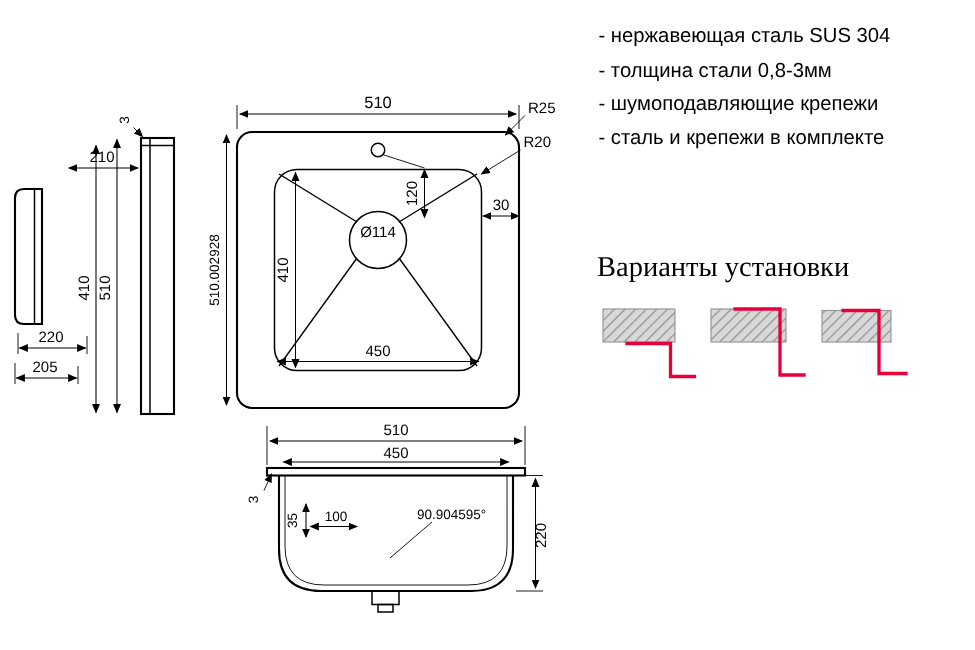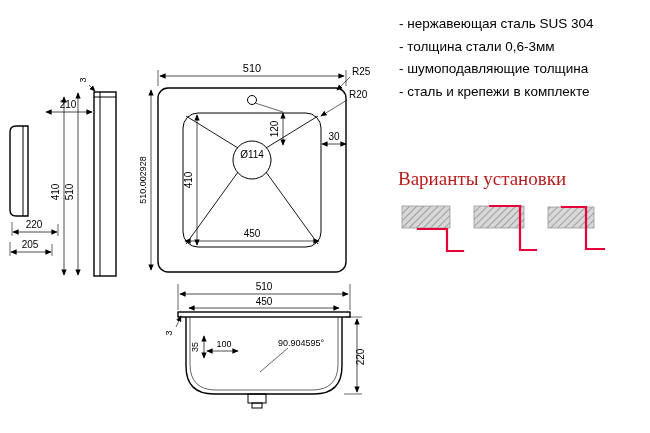--- a/index.html
+++ b/index.html
@@ -2,21 +2,21 @@
 <html><head>
 <meta charset="utf-8">
 <style>
   * { margin:0; padding:0; box-sizing:border-box; }
   html, body { width:650px; height:433px; background:#fff; font-family:"Liberation Sans", sans-serif; }
   .stage { position:relative; width:650px; height:433px; background:#fff; overflow:hidden; }
   svg.drawing { position:absolute; left:0; top:0; }
 
   .features { position:absolute; left:399px; top:13px; font-size:13.5px; color:#000; }
   .feature-line { line-height:22.5px; white-space:nowrap; }
-  .install-title { position:absolute; left:398px; top:168px; font-family:"Liberation Serif", serif; font-size:19px; color:#b91c1c; white-space:nowrap; }
+  .install-title { position:absolute; left:398px; top:168px; font-family:"Liberation Serif", serif; font-size:19px; color:#000000; white-space:nowrap; }
 
   text { font-family:"Liberation Sans", sans-serif; font-size:10px; fill:#000; }
   .t9  { font-size:9px; }
   .t11 { font-size:11px; }
   .out  { stroke:#000; stroke-width:1.4; }
   .mid  { stroke:#000; stroke-width:1; fill:none; }
   .thin { stroke:#000; stroke-width:0.6; fill:none; }
   .dim  { stroke:#000; stroke-width:0.7; fill:none; }
   .diag line { stroke:#000; stroke-width:0.9; }
   .red { fill:none; stroke-width:2.2; stroke-linecap:square; }
@@ -191,20 +191,20 @@
       </g>
       <g>
         <rect x="548" y="207" width="46" height="21" fill="url(#hatch)" class="slab"></rect>
         <polyline class="red" stroke="#e60039" points="562,207 586,207 586,249 604,249"></polyline>
       </g>
     </g>
   </svg>
 
   <div class="features">
     <div class="feature-line">- нержавеющая сталь SUS 304</div>
-    <div class="feature-line">- толщина стали 0,6-3мм</div>
-    <div class="feature-line">- шумоподавляющие толщина</div>
+    <div class="feature-line">- толщина стали 0,8-3мм</div>
+    <div class="feature-line">- шумоподавляющие крепежи</div>
     <div class="feature-line">- сталь и крепежи в комплекте</div>
   </div>
 
   <div class="install-title">Варианты установки</div>
 
 </div>
 
 </body></html>

